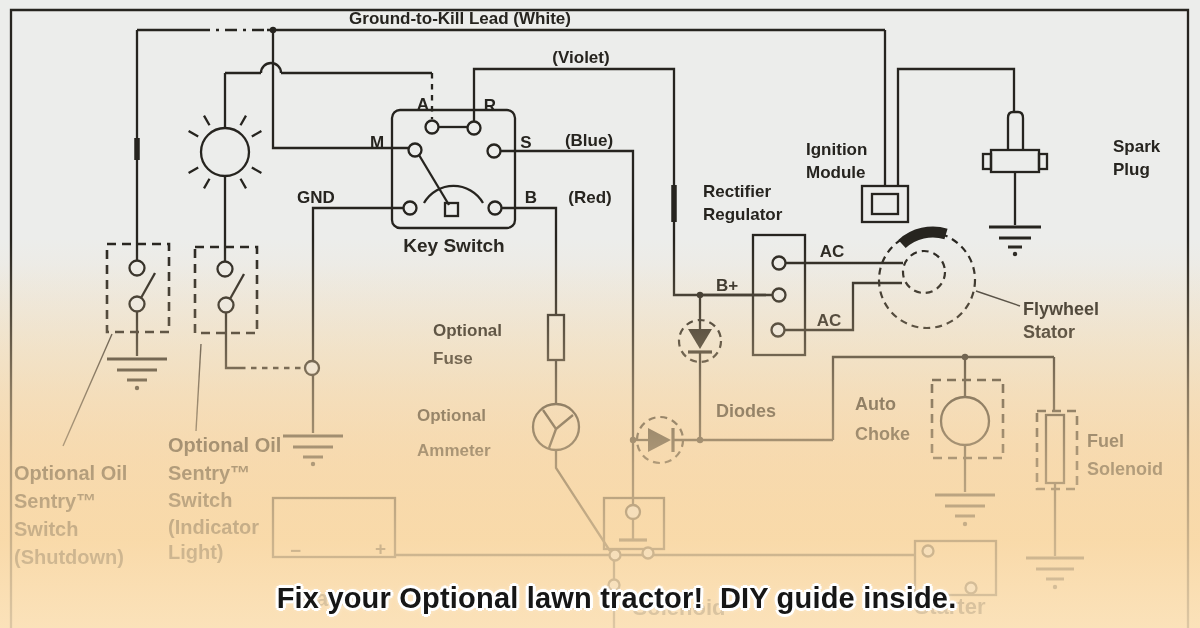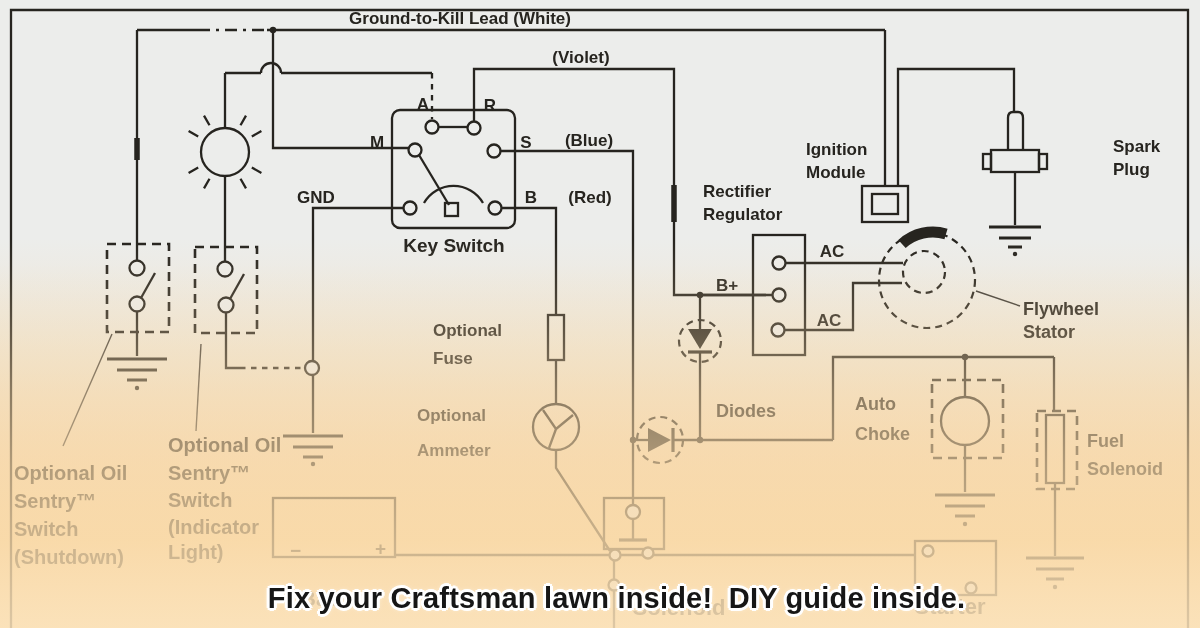--- a/index.html
+++ b/index.html
@@ -301,15 +301,15 @@
     <text class="t19" x="290" y="557">−</text>
     <text class="t19" x="375" y="555">+</text>
     <text class="t22" x="338" y="606" text-anchor="middle">Battery</text>
     <text class="t22" x="679" y="615" text-anchor="middle">Solenoid</text>
     <text class="t22" x="950" y="614" text-anchor="middle">Starter</text>
   </svg>
 
   <div id="fade-overlay"></div>
 
   <div id="banner">
-    <span>Fix your Craftsman lawn inside!  DIY guide inside.</span>
+    <span>Fix your Optional lawn tractor!  DIY guide inside.</span>
   </div>
 </div>
 
 </body></html>

